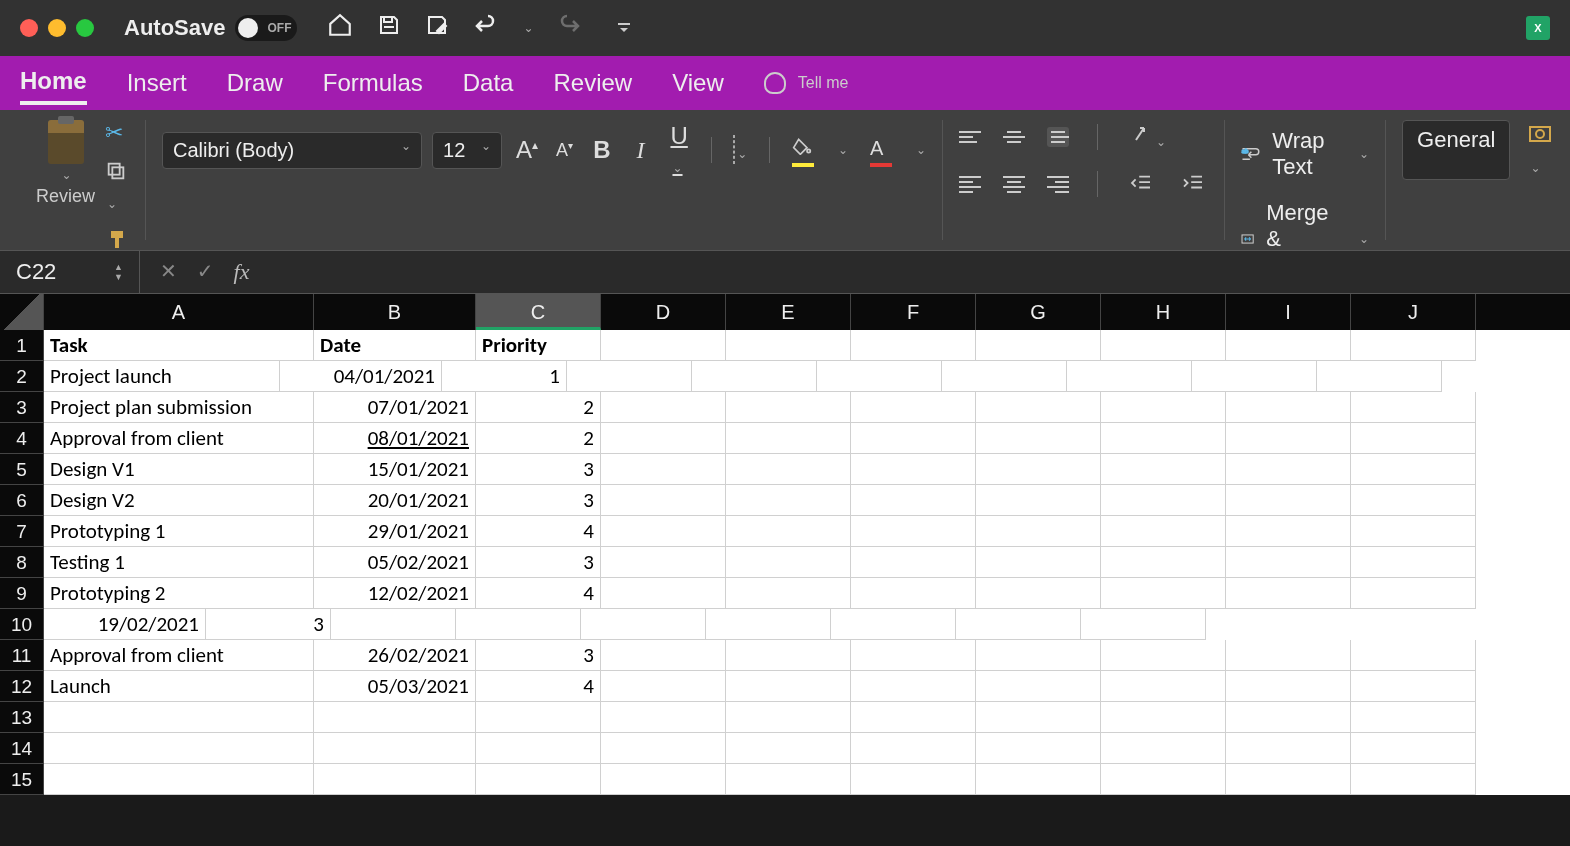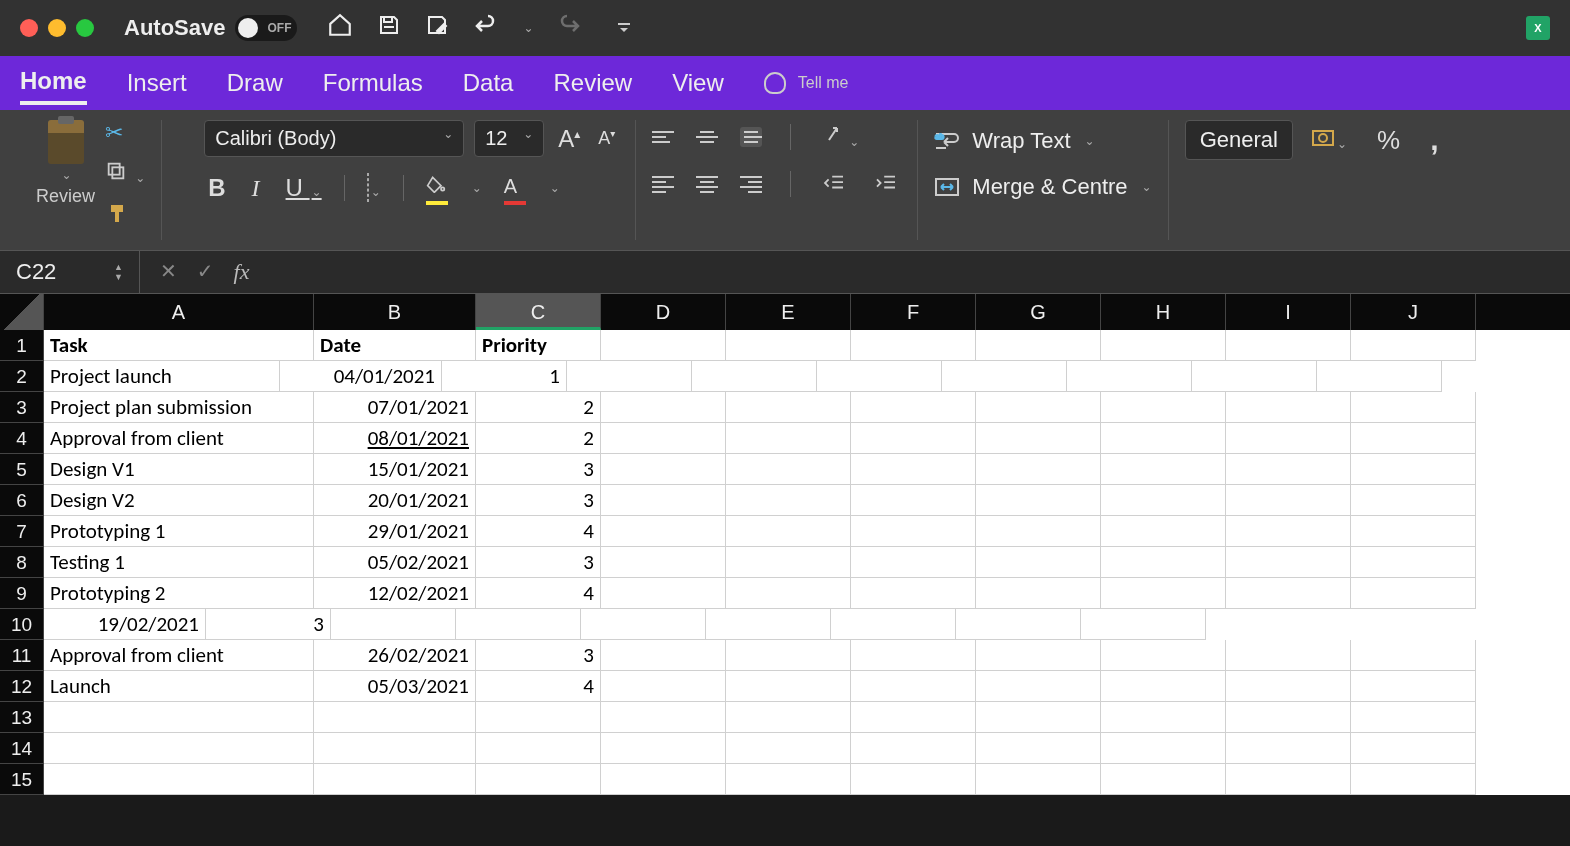--- a/index.html
+++ b/index.html
@@ -15,39 +15,39 @@
   .autosave { display: flex; align-items: center; gap: 10px; font-size: 22px; font-weight: 600; color: #eee; margin-right: 30px; }
   .toggle { width: 62px; height: 26px; background: #1a1a1a; border-radius: 13px; position: relative; display: flex; align-items: center; }
   .toggle-knob { width: 20px; height: 20px; background: #eee; border-radius: 50%; margin-left: 3px; }
   .toggle-text { font-size: 12px; color: #aaa; position: absolute; right: 6px; }
   .qat { display: flex; gap: 24px; align-items: center; }
   .qat-icon { color: #eee; font-size: 24px; cursor: pointer; }
   .doc-title { margin-left: auto; display: flex; align-items: center; gap: 10px; font-size: 26px; font-weight: 700; color: #fff; }
   .excel-icon { width: 24px; height: 24px; background: #21a366; border-radius: 3px; display: flex; align-items: center; justify-content: center; font-size: 11px; color: #fff; font-weight: 700; }
   
   
-  .ribbon-tabs { height: 54px; background: #6d28d9; display: flex; align-items: center; padding: 0 20px; gap: 40px; }
+  .ribbon-tabs { height: 54px; background: #a21caf; display: flex; align-items: center; padding: 0 20px; gap: 40px; }
   .tab { font-size: 24px; color: #eee; cursor: pointer; padding: 6px 0; }
   .tab.active { font-weight: 700; border-bottom: 4px solid #eee; }
   .tellme { display: flex; align-items: center; gap: 12px; }
   .bulb-icon { width: 22px; height: 22px; border: 2px solid #ccc; border-radius: 50% 50% 40% 40%; position: relative; }
   
   
   .ribbon { height: 140px; background: #404040; display: flex; padding: 10px 20px; gap: 0; }
   .group { display: flex; flex-direction: column; justify-content: space-between; padding: 0 16px; border-right: 1px solid #555; }
   .group:last-child { border-right: none; }
   .clipboard { display: flex; gap: 10px; align-items: flex-start; }
   .paste-big { display: flex; flex-direction: column; align-items: center; gap: 4px; }
   .paste-icon { width: 36px; height: 44px; background: linear-gradient(#8a6d3b 0 30%, #5a4a2b 30%); border-radius: 3px; position: relative; }
   .paste-icon::before { content:''; position:absolute; top:-4px; left:10px; width:16px; height:8px; background:#666; border-radius:2px; }
   .paste-label { font-size: 18px; color: #ccc; }
   .clip-icons { display: flex; flex-direction: column; gap: 14px; }
   .small-icon { font-size: 22px; color: #bbb; cursor: pointer; }
   
-  .font-group { display: flex; flex-direction: column; gap: 12px; margin-left: 26px; }
+  .font-group { display: flex; flex-direction: row; gap: 12px; }
   .font-row1 { display: flex; gap: 10px; align-items: center; }
   .font-select { background: #2a2a2a; color: #eee; border: 1px solid #555; padding: 6px 10px; font-size: 20px; border-radius: 4px; }
   .font-select.name { width: 260px; }
   .font-select.size { width: 70px; }
   .btn-icon { color: #ddd; font-size: 24px; cursor: pointer; padding: 2px 4px; }
   .font-row2 { display: flex; gap: 18px; align-items: center; }
   .bold { font-weight: 700; font-size: 24px; }
   .italic { font-style: italic; font-size: 24px; font-family: serif; }
   .underline { text-decoration: underline; font-size: 24px; }
   .border-icon { width: 22px; height: 22px; border: 1px dashed #aaa; }

